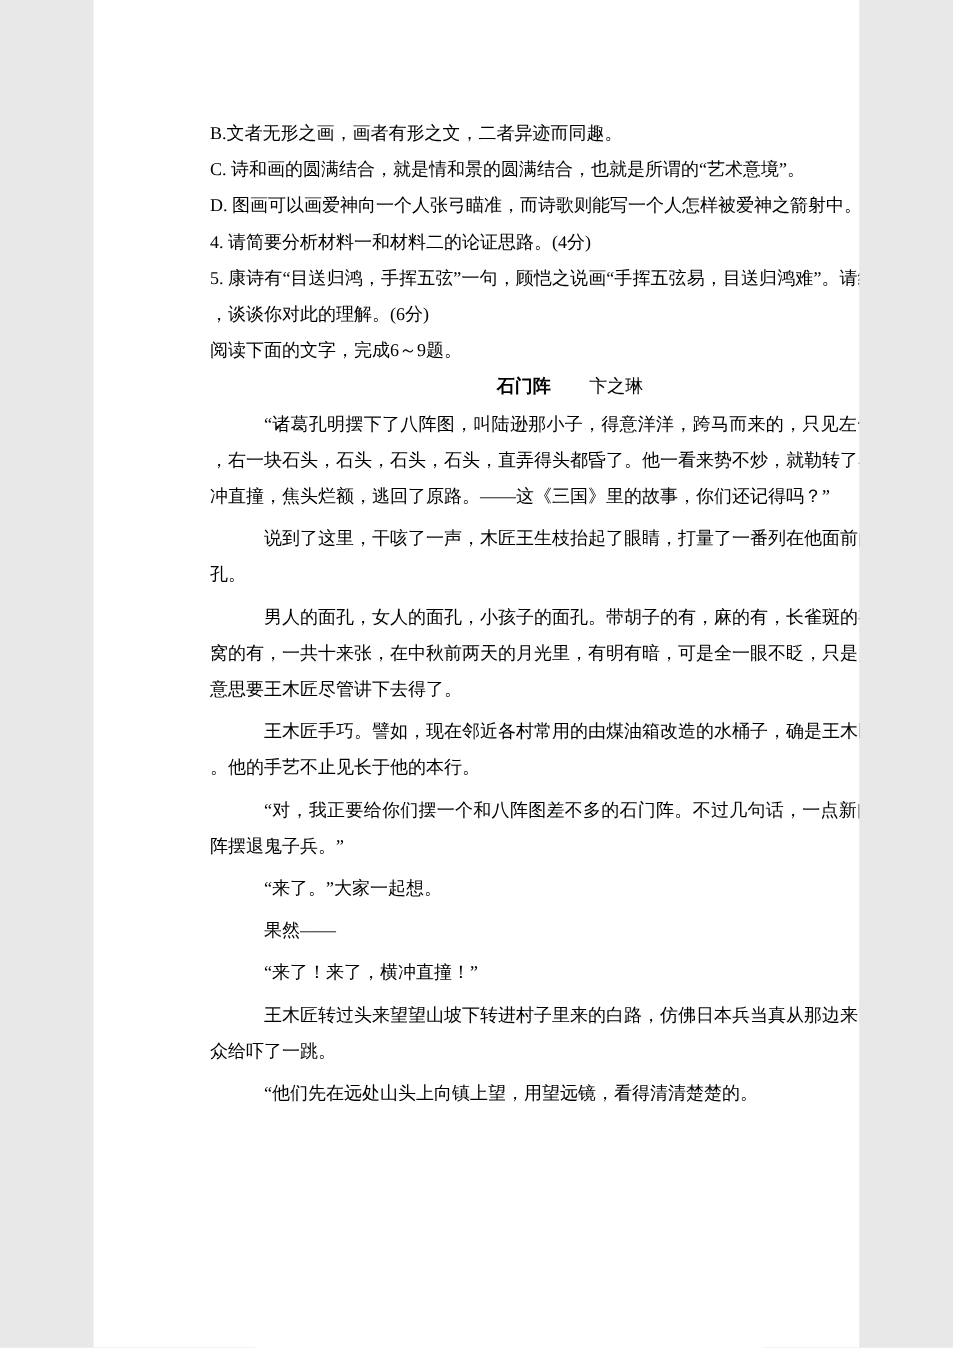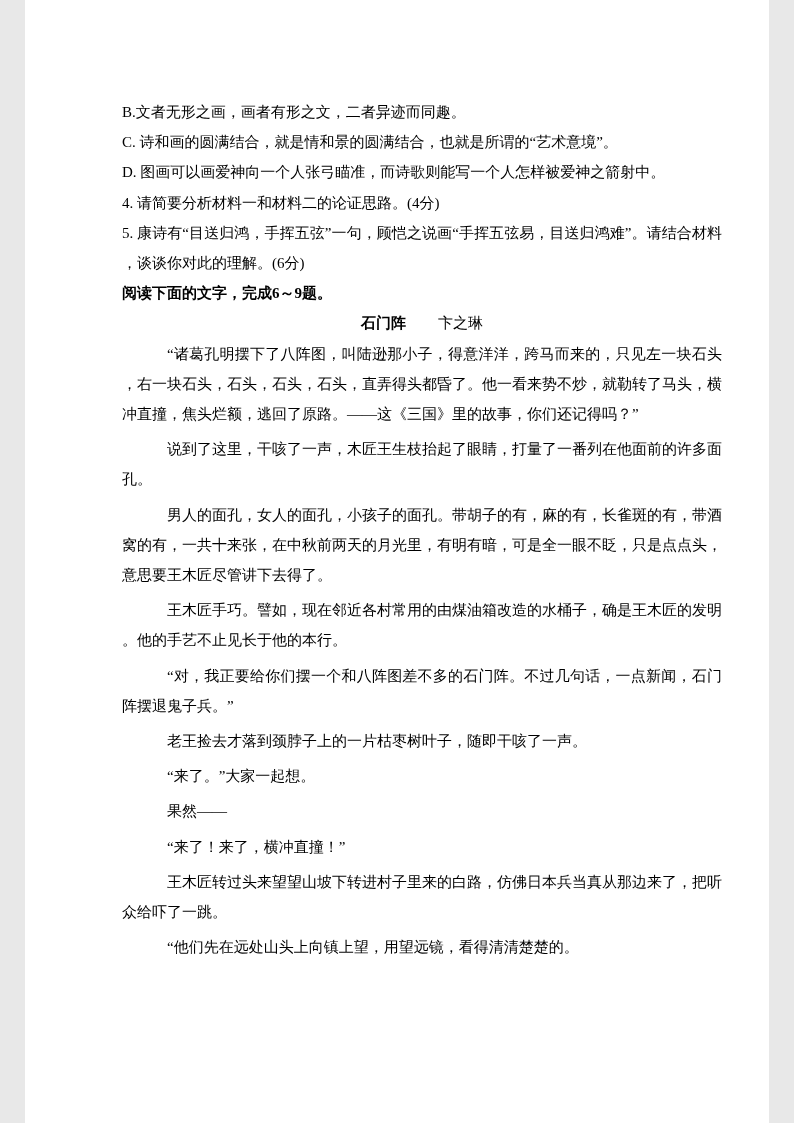--- a/index.html
+++ b/index.html
@@ -1,18 +1,18 @@
 <!DOCTYPE html>
 <html><head>
 <meta charset="utf-8">
 <style>
   html, body { margin: 0; padding: 0; background: #e8e8e8; }
   .page {
     position: relative;
-    width: 744px;
+    width: 638px;
     height: 1123px;
     margin: 0 auto;
     background: #ffffff;
     color: #000000;
     font-family: "Liberation Serif", serif;
     font-size: 15px;
     overflow: hidden;
   }
   .content {
     position: absolute;
@@ -29,21 +29,21 @@
     margin-top: 39px;
     text-align: justify;
     word-break: break-all;
     line-break: anywhere;
   }
   .section-heading {
     margin-top: 28px;
     margin-left: 56px;
     font-weight: bold;
   }
-  .instruction { margin-left: 56px; font-weight: bold; }
+  .instruction { margin-left: 56px; }
   .title-line  { text-align: center; }
   .title-main  { font-weight: bold; text-align: right; }
   .title-author { margin-left: 32px; }
   .para {
     text-indent: 45px;
     text-align: justify;
     word-break: break-all;
     line-break: anywhere;
     margin-bottom: 5px !important;
   }
@@ -63,21 +63,20 @@
 
     <p class="instruction">阅读下面的文字，完成6～9题。</p>
 
     <p class="title-line"><span class="title-main">石门阵</span><span class="title-author">卞之琳</span></p>
 
     <p class="para">“诸葛孔明摆下了八阵图，叫陆逊那小子，得意洋洋，跨马而来的，只见左一块石头，右一块石头，石头，石头，石头，直弄得头都昏了。他一看来势不炒，就勒转了马头，横冲直撞，焦头烂额，逃回了原路。——这《三国》里的故事，你们还记得吗？”</p>
     <p class="para">说到了这里，干咳了一声，木匠王生枝抬起了眼睛，打量了一番列在他面前的许多面孔。</p>
     <p class="para">男人的面孔，女人的面孔，小孩子的面孔。带胡子的有，麻的有，长雀斑的有，带酒窝的有，一共十来张，在中秋前两天的月光里，有明有暗，可是全一眼不眨，只是点点头，意思要王木匠尽管讲下去得了。</p>
     <p class="para">王木匠手巧。譬如，现在邻近各村常用的由煤油箱改造的水桶子，确是王木匠的发明。他的手艺不止见长于他的本行。</p>
     <p class="para">“对，我正要给你们摆一个和八阵图差不多的石门阵。不过几句话，一点新闻，石门阵摆退鬼子兵。”</p>
-    <p class="para">老王捡去才落到颈脖子上的一片枯枣树叶子，随即干咳了一声。</p>
     <p class="para">“来了。”大家一起想。</p>
     <p class="para">果然——</p>
     <p class="para">“来了！来了，横冲直撞！”</p>
     <p class="para">王木匠转过头来望望山坡下转进村子里来的白路，仿佛日本兵当真从那边来了，把听众给吓了一跳。</p>
     <p class="para">“他们先在远处山头上向镇上望，用望远镜，看得清清楚楚的。</p>
 
   </div>
 </div>
 
 </body></html>

